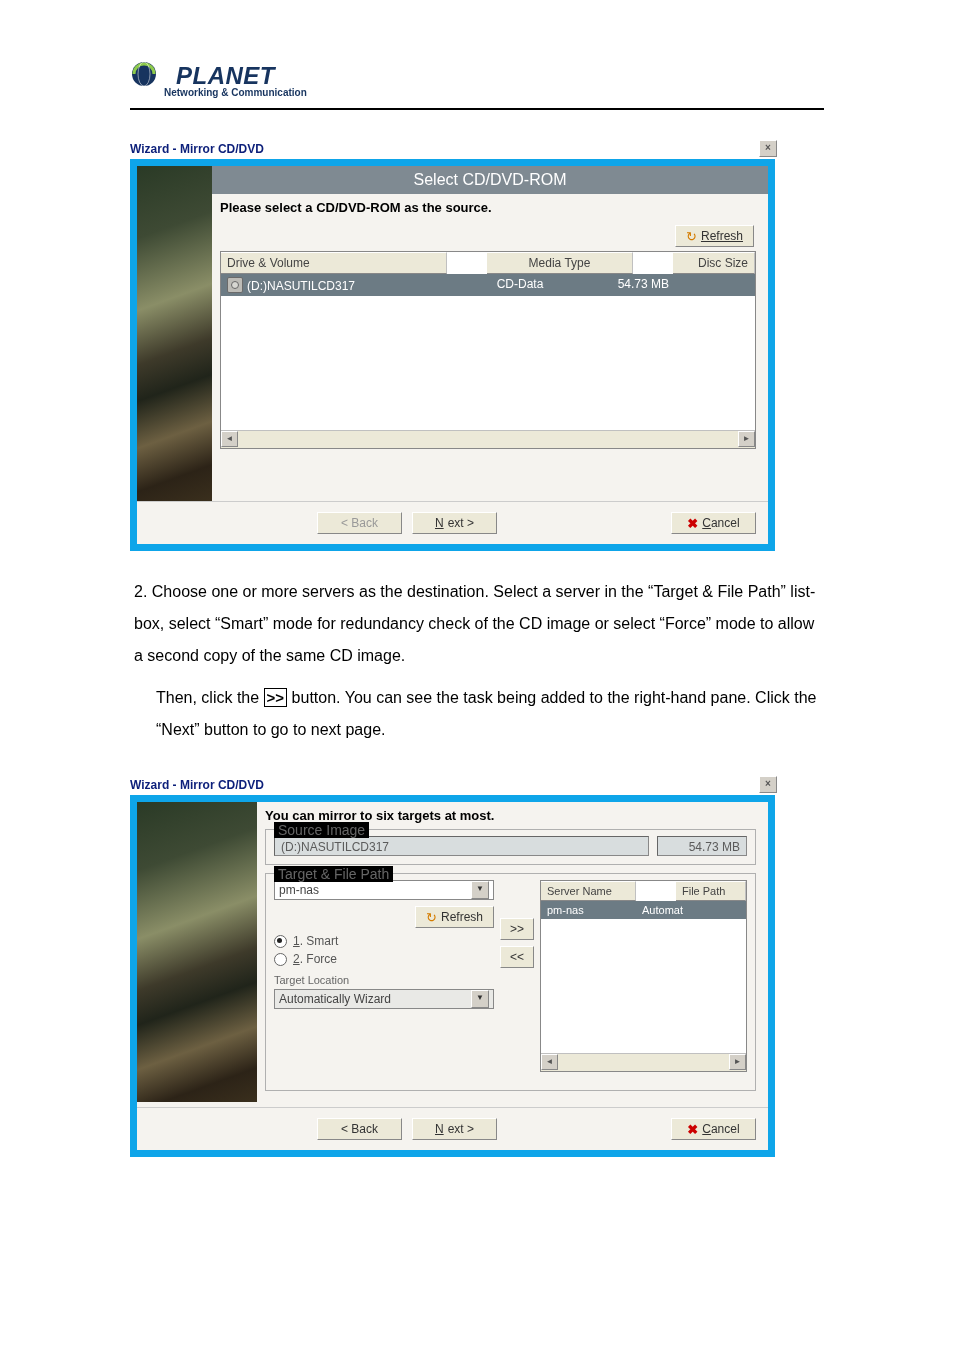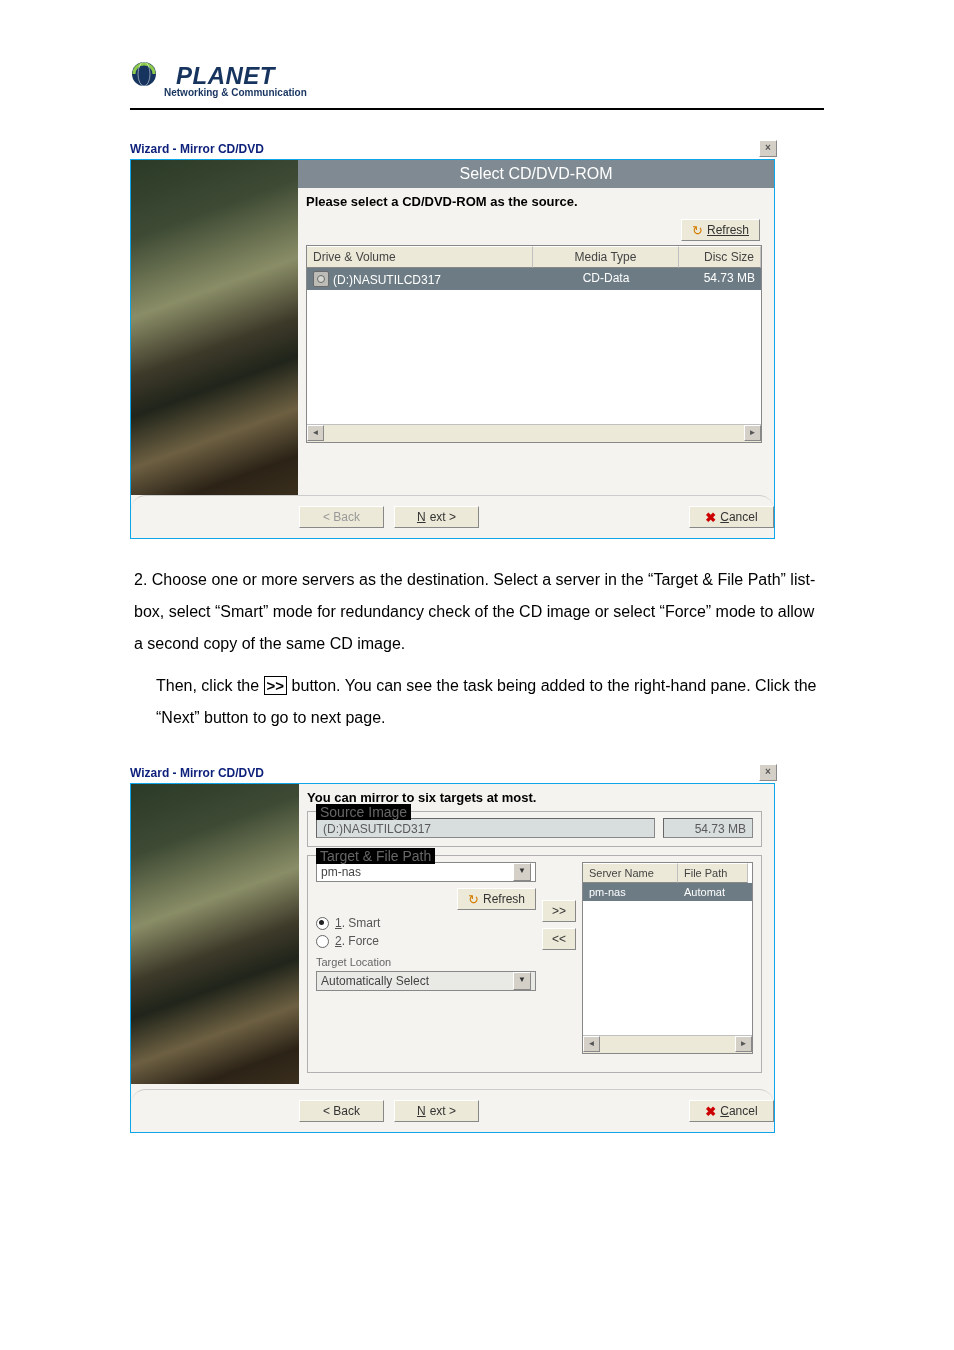--- a/index.html
+++ b/index.html
@@ -66,21 +66,21 @@
     border-top-color: #fff;
     border-left-color: #fff;
     font-size: 10px;
     line-height: 13px;
     text-align: center;
     font-family: sans-serif;
     font-weight: bold;
     color: #555;
   }
   .inner-panel {
-    border: 1px solid #0ea5e9;
+    border: 7px solid #0ea5e9;
     background: #f5f3ef;
     width: 645px;
     box-sizing: border-box;
     display: flex;
     flex-direction: column;
   }
   .panel-body {
     display: flex;
     padding: 0;
   }
@@ -147,20 +147,21 @@
     border: 1px solid #888;
     background: #fff;
     height: 198px;
     box-sizing: border-box;
     position: relative;
   }
   .grid-head {
     display: flex;
     font-size: 12px;
     color: #444;
+    gap: 40px;
   }
   .grid-head > div {
     background: #ece9d8;
     border-right: 1px solid #c0c0c0;
     border-bottom: 1px solid #888;
     border-top: 1px solid #fff;
     padding: 3px 6px;
     box-sizing: border-box;
   }
   .grid-row {
@@ -193,25 +194,24 @@
     border-top-color: #fff;
     border-left-color: #fff;
     font-size: 8px;
     line-height: 13px;
     text-align: center;
     color: #555;
     box-sizing: border-box;
   }
   .button-bar {
     border-top: 1px solid #ccc;
-    padding: 10px 0;
+    padding: 10px 12px;
     display: flex;
     justify-content: space-between;
     align-items: center;
-    border-radius: 15px;
   }
   .button-bar .left-btns {
     display: flex;
     gap: 10px;
     margin-left: 168px;
   }
   .btn-wide {
     width: 85px;
     justify-content: center;
   }
@@ -473,21 +473,21 @@
                 <div class="radio-row">
                   <span class="radio-dot checked"></span>
                   <span><span style="text-decoration:underline">1</span>. Smart</span>
                 </div>
                 <div class="radio-row">
                   <span class="radio-dot"></span>
                   <span><span style="text-decoration:underline">2</span>. Force</span>
                 </div>
                 <div style="font-size:11px;color:#666;margin-top:8px">Target Location</div>
                 <div class="mini-select" style="background:#e9e9e6;margin-top:3px">
-                  <span>Automatically Select</span>
+                  <span>Automatically Wizard</span>
                   <span class="dd-arrow">▼</span>
                 </div>
               </div>
               <div class="arrow-btns">
                 <span class="btn">&gt;&gt;</span>
                 <span class="btn">&lt;&lt;</span>
               </div>
               <div class="dest-grid">
                 <div class="grid-head">
                   <div class="sn-col">Server Name</div>

